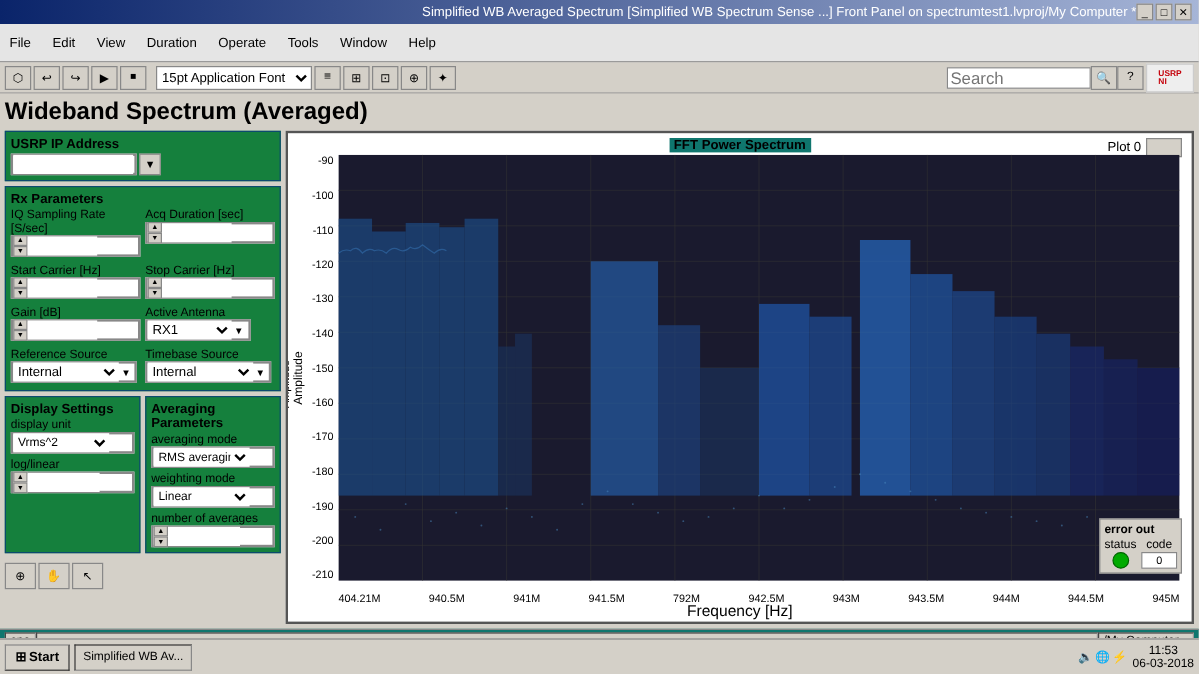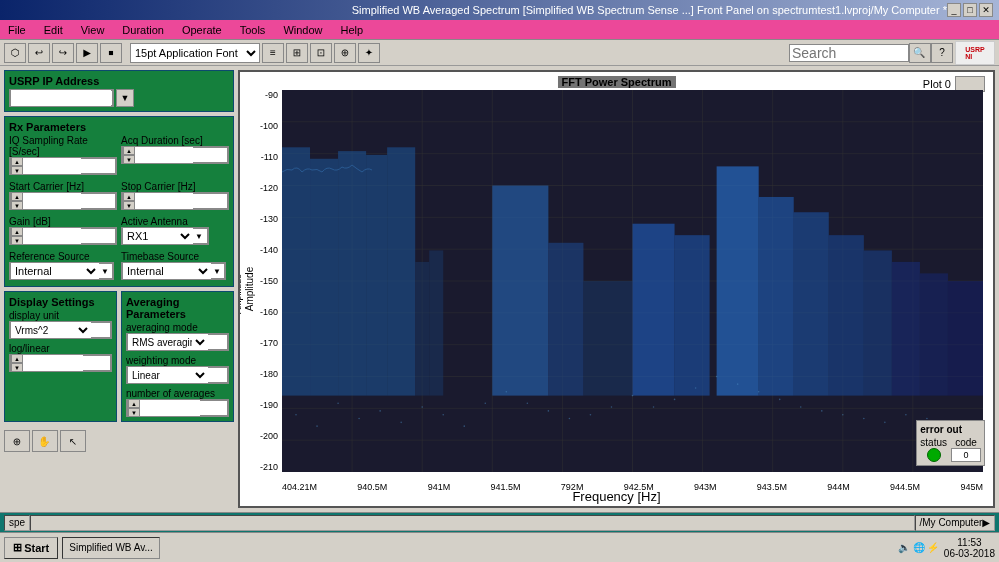--- a/index.html
+++ b/index.html
@@ -32,26 +32,26 @@
       background: #d4d0c8;
       border: 1px solid #888;
       font-size: 9px;
       display: flex; align-items: center; justify-content: center;
       cursor: pointer;
       color: #000;
     }
 
     
     .menu-bar {
-      background: #ec4899;
+      background: #e5e5e5;
       border-bottom: 1px solid #888;
       display: flex;
       padding: 2px 4px;
       font-size: 11px;
-      height: 20px;
+      height: 32px;
       align-items: center;
       gap: 10px;
     }
     .menu-item { cursor: pointer; padding: 0 4px; }
 
     
     .toolbar {
       background: #d4d0c8;
       border-bottom: 1px solid #999;
       display: flex;
@@ -210,21 +210,21 @@
       overflow: hidden;
     }
 
     .chart-title {
       font-size: 11px;
       font-weight: bold;
       position: absolute;
       top: 4px;
       left: 50%;
       transform: translateX(-50%);
-      background: #737373;
+      background: #0f766e;
       padding: 0 4px;
     }
 
     .plot-control {
       position: absolute;
       top: 4px;
       right: 8px;
       display: flex;
       align-items: center;
       gap: 4px;
@@ -359,20 +359,21 @@
     <div class="toolbar-btn">🔍</div>
     <div class="toolbar-btn">?</div>
 
     <div style="width:40px; height:24px; background:#eee; border:1px solid #ccc; display:flex; align-items:center; justify-content:center; margin-left:2px; font-size:7px; font-weight:bold; color:#c5000a;">
       USRP<br>NI
     </div>
   </div>
 </div>
 
 <div class="app-window" style="height: calc(562px - 20px - 20px - 26px - 30px - 20px); overflow:hidden;">
+  <div class="app-title">Wideband Spectrum (Averaged)</div>
 
   <div class="content-area">
 
     <div class="left-panel">
 
       <div class="panel-section" style="padding:4px 4px 4px 4px;">
         <div class="section-label">USRP IP Address</div>
         <div style="display:flex; gap:2px; align-items:center;">
           <div class="spin-input-wrap" style="width:105px;">
             <input type="text" style="width: 100px; border: none; outline: none; font-size: 11px; height: 16px; padding: 0px 2px;">

